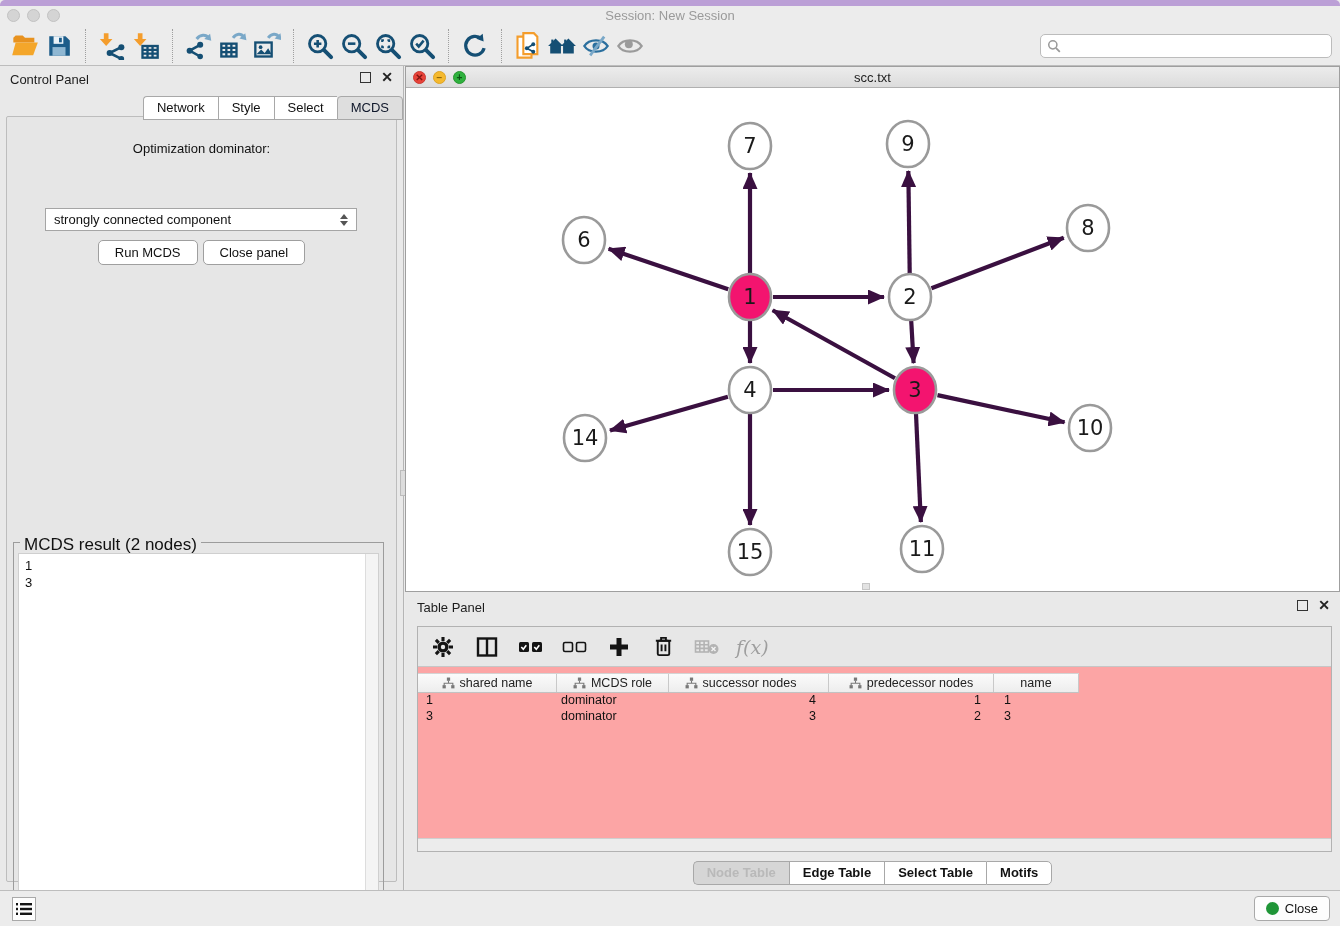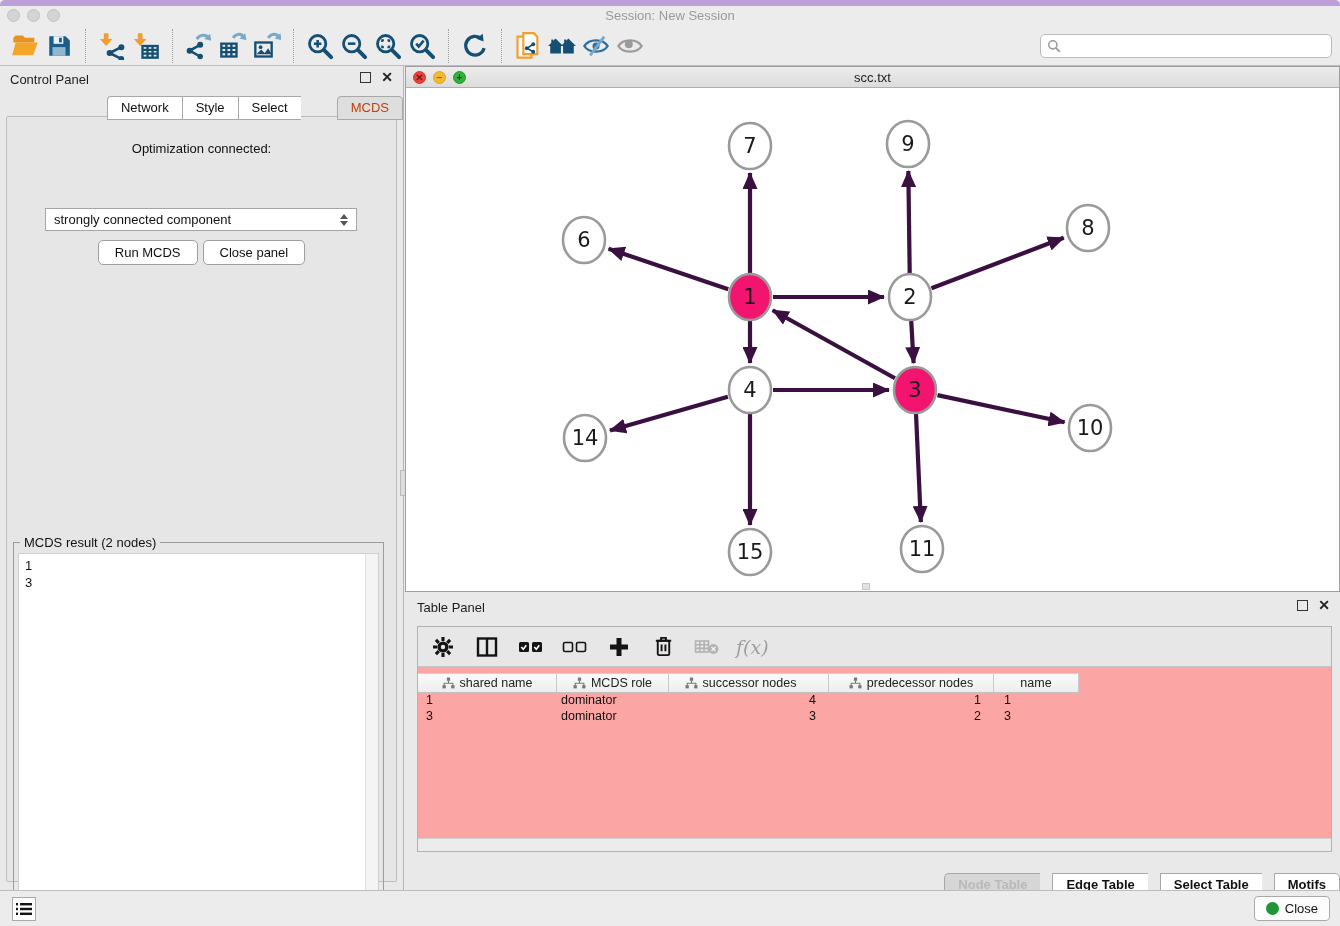--- a/index.html
+++ b/index.html
@@ -34,37 +34,37 @@
   .cp-header { position:relative; height:26px; }
   .cp-title { position:absolute; left:10px; top:6px; font-size:13px; color:#1d1d1d; }
   .win-icons { position:absolute; right:10px; top:6px; display:flex; gap:10px; align-items:center; }
   .float-icon { width:11px; height:11px; border:1.5px solid #333; background:transparent; }
   .close-icon { font-size:14px; font-weight:bold; color:#222; line-height:11px; }
   .cp-tabs { position:absolute; left:0; top:30px; width:100%; display:flex; justify-content:flex-end; z-index:2; }
   .cp-tab { background:#fff; border:1px solid #a8a8a8; border-right:none; padding:3px 13px 4px;
     font-size:13px; color:#111; }
   .cp-tab:first-child { border-radius:4px 0 0 0; }
   .cp-tab:last-child { border-right:1px solid #a8a8a8; border-radius:0 4px 4px 0; }
-  .cp-tab.active { background:#dedede; color:#c2410c; border-radius:4px 4px 0 0;margin-left:36px; }
+  .cp-tab.active { background:#dedede; color:#0f172a; border-radius:4px 4px 0 0; }
   .cp-body { position:absolute; left:6px; top:50px; width:391px; height:766px;
     background:#e6e6e6; border:1px solid #bdbdbd; border-radius:2px; }
   .opt-label { text-align:center; margin-top:24px; font-size:13px; color:#111; }
   .dropdown { position:absolute; left:38px; top:91px; width:312px; height:23px; background:#fff;
     border:1px solid #a5a5a5; border-radius:0; display:flex; align-items:center;
     padding:0 8px; font-size:13px; color:#111; }
   .dd-arrows { margin-left:auto; display:flex; flex-direction:column; gap:2px; }
   .dd-arrows .up { width:0; height:0; border-left:4px solid transparent; border-right:4px solid transparent; border-bottom:5px solid #555; }
   .dd-arrows .down { width:0; height:0; border-left:4px solid transparent; border-right:4px solid transparent; border-top:5px solid #555; }
   .cp-buttons { position:absolute; left:0; top:123px; width:100%; display:flex; justify-content:center; gap:5px; }
   .btn { background:#fff; border:1px solid #9f9f9f; border-radius:5px; padding:4px 16px;
     font-size:13px; color:#111; font-family:"Liberation Sans",sans-serif; }
   .result-group { position:absolute; left:6px; top:425px; width:371px; height:381px;
     border:1px solid #9c9c9c; }
   .result-legend { position:absolute; left:6px; top:-8px; background:#e6e6e6; padding:0 4px;
-    font-size:13px; color:#111;text-align:center; }
+    font-size:17px; color:#111;text-align:center; }
   .result-area { position:absolute; left:4px; top:10px; right:4px; bottom:4px; background:#fff;
     border:1px solid #cfcfcf; font-size:13px; color:#111; padding:3px 6px; line-height:17px; }
   .result-scroll { position:absolute; right:0; top:0; bottom:0; width:13px; background:#f4f4f4; border-left:1px solid #ddd; }
   .cp-grip { position:absolute; right:-5px; top:404px; width:8px; height:26px; background:#dcdcdc;
     border:1px solid #bbb; }
 
   
   .network-window { position:absolute; left:405px; top:66px; width:935px; height:526px;
     background:#fff; border:1px solid #9f9f9f; }
   .nw-titlebar { position:absolute; left:0; top:0; right:0; height:21px;
@@ -94,21 +94,21 @@
     font-size:12.5px; color:#222; border-right:1px solid #c9c9c9; }
   .gh-cell svg { flex:none; }
   .grid-row { display:flex; height:16px; font-size:12.5px; color:#111; width:661px; }
   .gr-cell { overflow:hidden; white-space:nowrap; }
   .c0{width:139px; padding-left:8px;} .c1{width:112px; padding-left:4px;}
   .c2{width:160px; text-align:right; padding-right:13px;}
   .c3{width:165px; text-align:right; padding-right:13px;}
   .c4{width:85px; padding-left:10px;}
   .tp-bottomstrip { position:absolute; left:0; bottom:0; width:100%; height:13px;
     background:#ececec; border-top:1px solid #cfcfcf; }
-  .tp-tabs { position:absolute; left:0; top:281px; width:100%; display:flex; justify-content:flex-end;gap:12px; }
+  .tp-tabs { position:absolute; left:0; top:269px; width:100%; display:flex; justify-content:center; }
   .tp-tab { background:#fff; border:1px solid #a8a8a8; border-right:none; padding:3px 13px 4px;
     font-size:13px; color:#111; font-weight:bold; }
   .tp-tab:first-child { border-radius:5px 0 0 5px; }
   .tp-tab:last-child { border-right:1px solid #a8a8a8; border-radius:0 5px 5px 0; }
   .tp-tab.active { background:#d6d6d6; color:#b9b9b9; }
 
   
   .statusbar { position:absolute; left:0; top:890px; width:1340px; height:36px;
     background:#ececec; border-top:1px solid #bdbdbd; }
   .list-btn { position:absolute; left:12px; top:6px; width:24px; height:24px; background:#fdfdfd;
@@ -286,21 +286,21 @@
       <span class="close-icon">✕</span>
     </span>
   </div>
   <div class="cp-tabs">
     <span class="cp-tab">Network</span>
     <span class="cp-tab">Style</span>
     <span class="cp-tab">Select</span>
     <span class="cp-tab active">MCDS</span>
   </div>
   <div class="cp-body">
-    <div class="opt-label">Optimization connected:</div>
+    <div class="opt-label">Optimization dominator:</div>
     <div class="dropdown">
       <span>strongly connected component</span>
       <span class="dd-arrows">
           <span class="up"></span>
           <span class="down"></span>
         </span>
     </div>
     <div class="cp-buttons">
       <button class="btn">Run MCDS</button>
       <button class="btn">Close panel</button>

